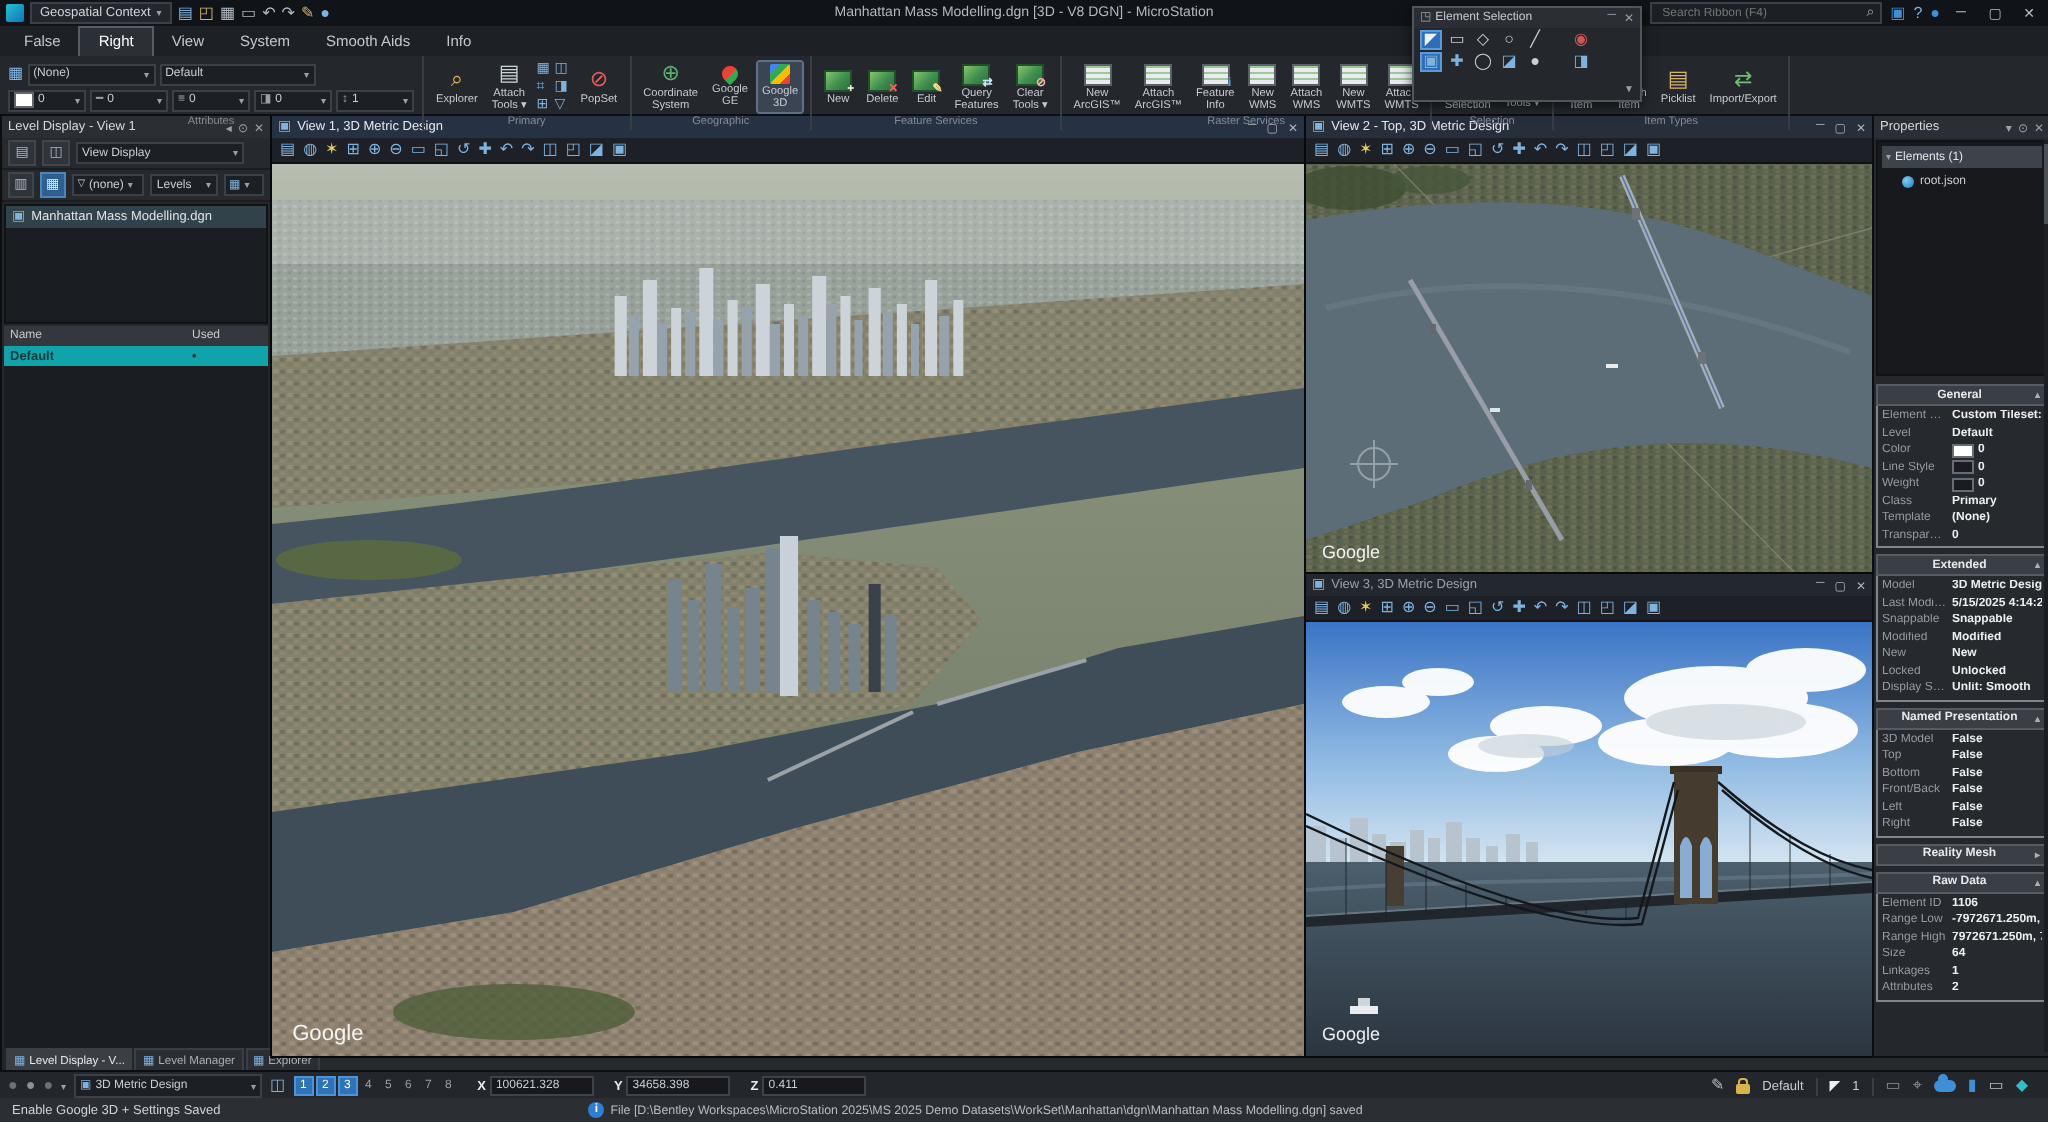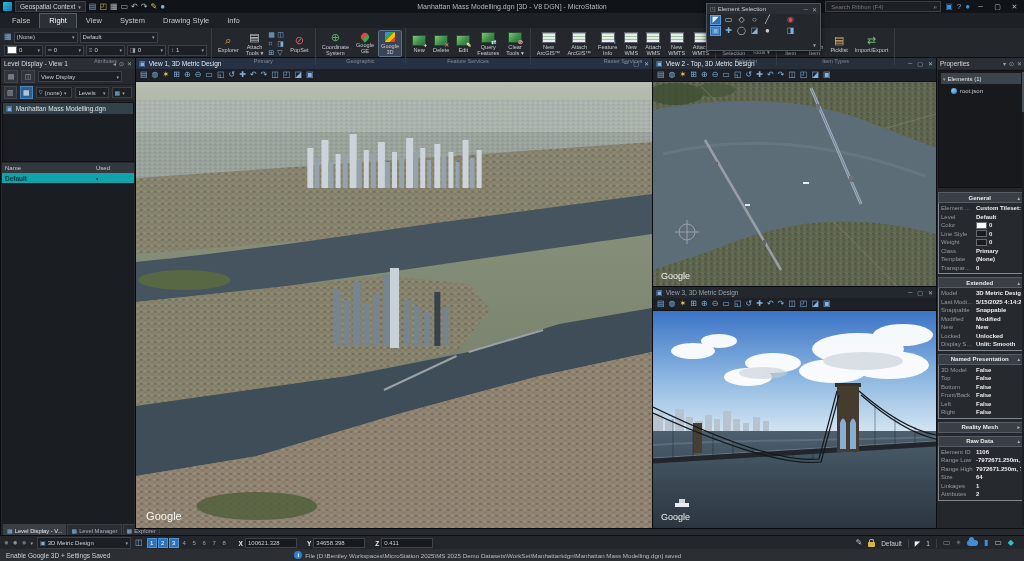--- a/index.html
+++ b/index.html
@@ -184,21 +184,21 @@
       <span class="winbtn">▢</span>
       <span class="winbtn">✕</span>
     </span>
   </div>
 
   <div class="tabsrow" id="ribbon-tabs">
       <div class="rtab">False</div>
       <div class="rtab active">Right</div>
       <div class="rtab">View</div>
       <div class="rtab">System</div>
-      <div class="rtab">Drawing Style</div>
+      <div class="rtab">Smooth Aids</div>
       <div class="rtab">Info</div>
     </div>
 
   <div class="ribbon" id="ribbon">
     <div class="rgroup" id="grp-attributes">
       <div class="attr-rows">
         <div class="attr-row">
           <span class="gi" style="color:#7fb2df;font-size:8px;">▦</span>
           <span class="combo" style="width:58px;">
             <span>(None)</span>

